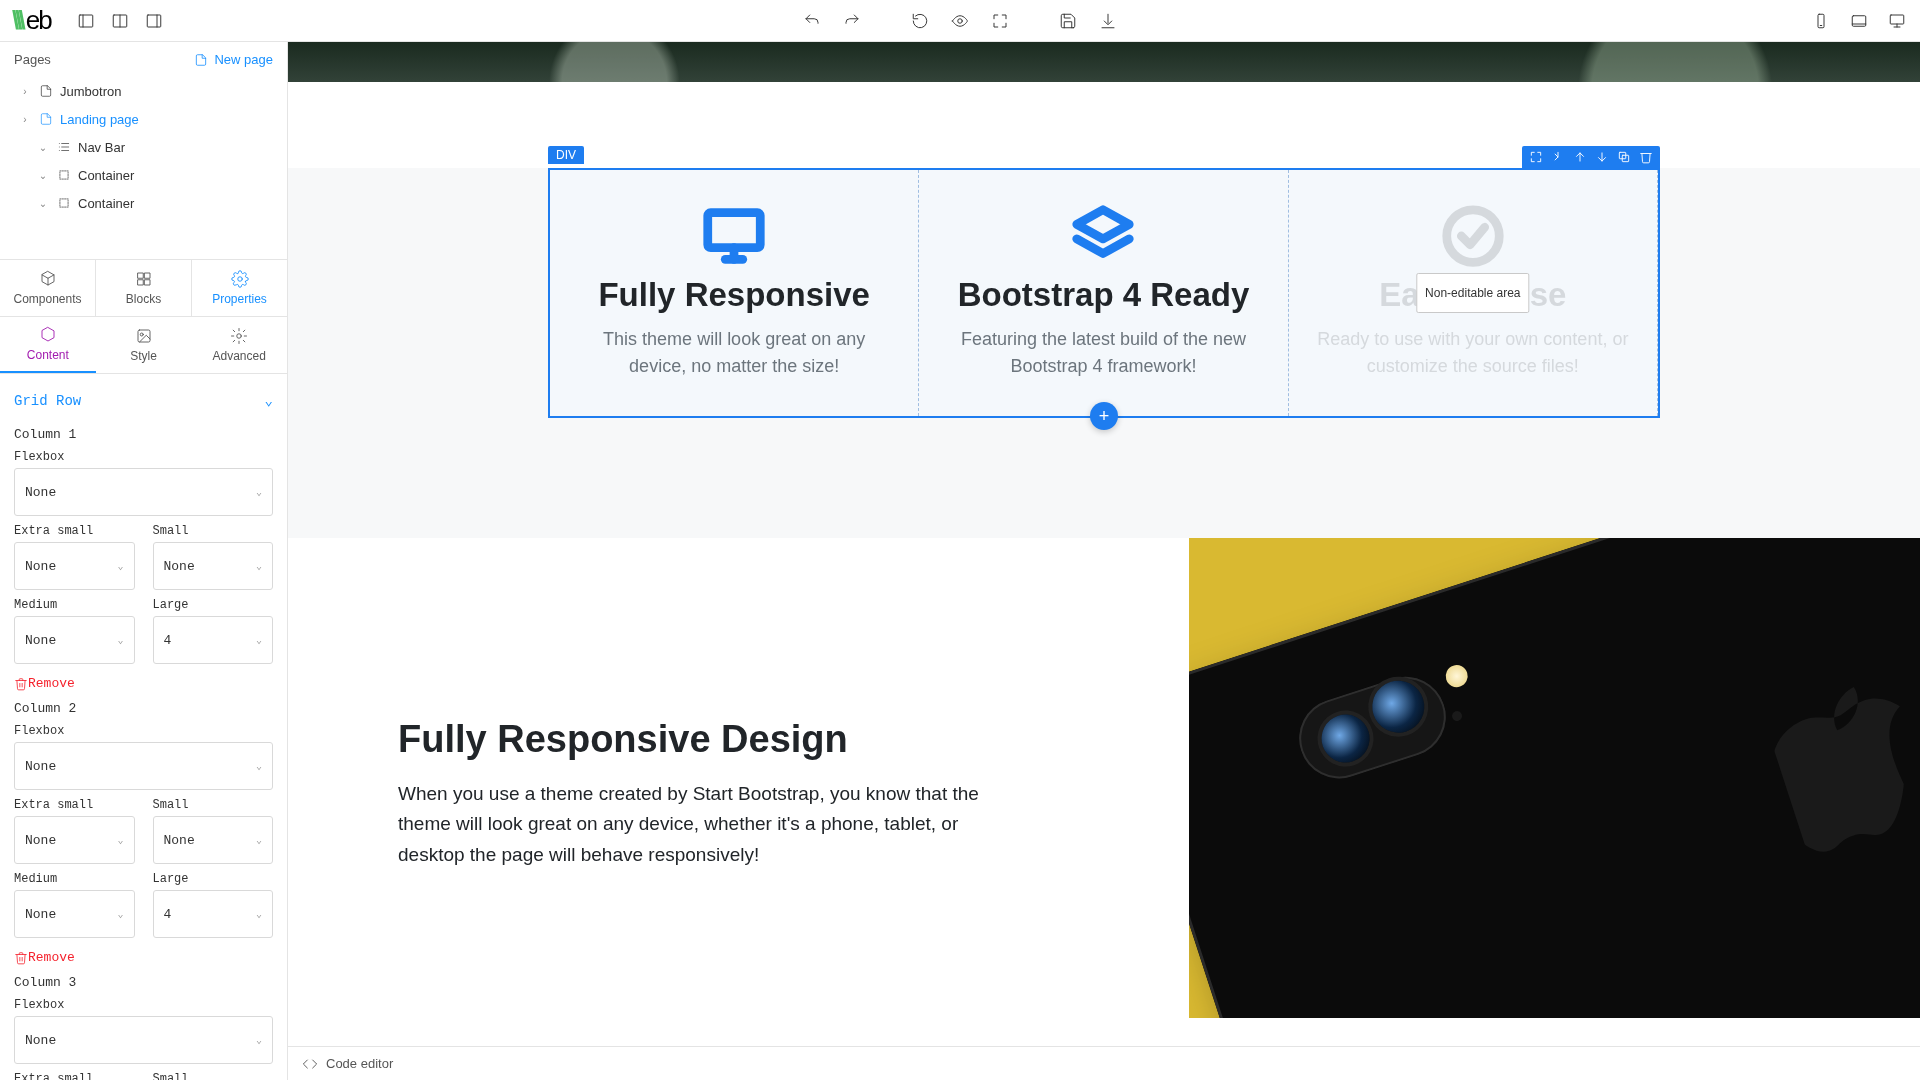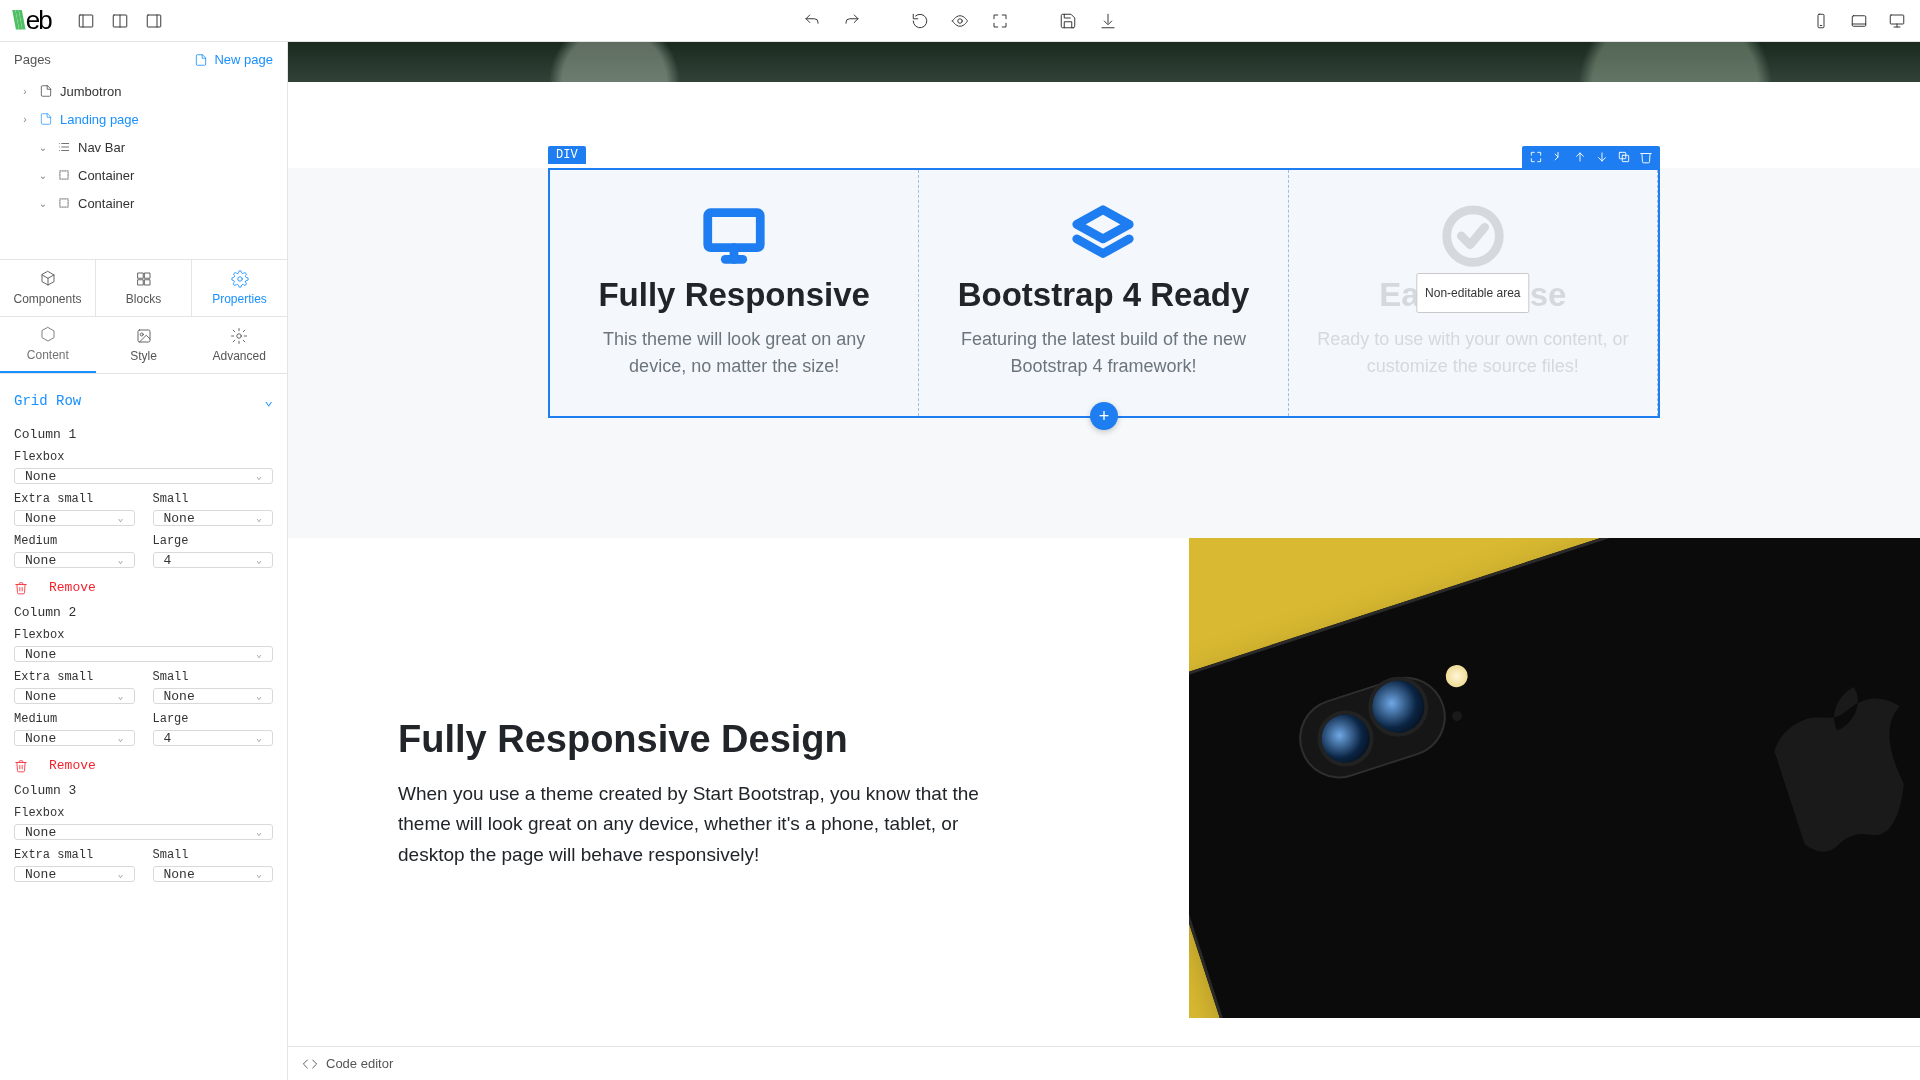--- a/index.html
+++ b/index.html
@@ -37,42 +37,42 @@
 
 .p-tabs { display: flex; border-top: 1px solid #e4e4e4; border-bottom: 1px solid #e4e4e4; }
 .p-tab { flex: 1; height: 56px; display: flex; flex-direction: column; align-items: center; justify-content: center; gap: 4px; font-size: 12px; color: #555; cursor: pointer; border-right: 1px solid #e4e4e4; }
 .p-tab:last-child { border-right: none; }
 .p-tab.active { color: #1890ff; background: #fff; box-shadow: inset 0 -2px 0 #fff; }
 .p-tab svg { width: 18px; height: 18px; stroke: currentColor; fill: none; stroke-width: 1.2; }
 
 
 .s-tabs { display: flex; border-bottom: 1px solid #e4e4e4; }
 .s-tab { flex: 1; height: 56px; display: flex; flex-direction: column; align-items: center; justify-content: center; gap: 4px; font-size: 12px; color: #555; cursor: pointer; }
-.s-tab.active { color: #737373; border-bottom: 2px solid #1890ff; }
+.s-tab.active { color: #a21caf; border-bottom: 2px solid #1890ff; }
 .s-tab svg { width: 18px; height: 18px; stroke: currentColor; fill: none; stroke-width: 1.2; }
 
 
 .props-body { flex: 1; overflow-y: auto; padding: 10px 14px 20px 14px; font-family: Liberation Mono, monospace; }
 .section-title { display: flex; align-items: center; justify-content: space-between; color: #1890ff; font-size: 14px; padding: 8px 0; cursor: pointer; }
 .section-title .chev { color: #1890ff; }
 .col-label { font-size: 13px; color: #333; margin-top: 10px; margin-bottom: 6px; }
 .field-label { font-size: 12px; color: #333; margin-top: 8px; margin-bottom: 4px; display: block; }
-.select { height: 16px; border: 1px solid #d9d9d9; border-radius: 3px; background: #fff; display: flex; align-items: center; justify-content: space-between; padding: 0 10px; font-size: 13px; color: #333; cursor: pointer; }
+.select { height: 48px; border: 1px solid #d9d9d9; border-radius: 3px; background: #fff; display: flex; align-items: center; justify-content: space-between; padding: 0 10px; font-size: 13px; color: #333; cursor: pointer; }
 .select .caret-dn { color: #999; font-size: 10px; }
 .row2 { display: flex; gap: 18px; }
 .row2 > div { flex: 1; }
-.remove { color: #f5222d; display: flex; align-items: center; gap: 21px; font-size: 13px; margin: 12px 0 4px 0; cursor: pointer; }
+.remove { color: #f5222d; display: flex; align-items: center; gap: 0; font-size: 13px; margin: 12px 0 4px 0; cursor: pointer; }
 .remove svg { width: 14px; height: 14px; stroke: currentColor; fill: none; stroke-width: 1.4; }
 
 
 .canvas-hero-strip { height: 40px; background: linear-gradient(180deg, #1a2a1f, #324238); position: relative; overflow: hidden; }
 .canvas-hero-strip::before { content: ""; position: absolute; inset: 0; background: radial-gradient(circle at 20% 100%, #dbe9d8 0 4%, transparent 5%), radial-gradient(circle at 85% 120%, #bcd5b8 0 6%, transparent 7%); opacity: .35; }
 .canvas-inner { padding: 0; background: #f7f8f9; }
 .selected-wrap { margin: 86px 260px 0 260px; position: relative; }
-.sel-tag { position: absolute; top: -22px; left: 0; background: #1e7df0; color: #fff; font-size: 12px; padding: 2px 8px; border-radius: 2px 2px 0 0; font-family: Liberation Mono, monospace; }
+.sel-tag { position: absolute; top: -22px; left: 0; background: #1e7df0; color: #fff; font-size: 12px; padding: 2px 8px; border-radius: 2px 2px 0 0; }
 .sel-tools { position: absolute; top: -22px; right: 0; height: 22px; background: #1e7df0; display: flex; align-items: center; gap: 2px; padding: 0 4px; border-radius: 2px 2px 0 0; }
 .sel-tools span { width: 20px; height: 20px; display: flex; align-items: center; justify-content: center; color: #fff; cursor: pointer; }
 .sel-tools svg { width: 14px; height: 14px; stroke: #fff; fill: none; stroke-width: 1.6; }
 .grid-row { border: 2px solid #1e7df0; display: flex; background: #f4f8fc; position: relative; }
 .grid-row .cell { flex: 1; padding: 30px 26px 36px 26px; text-align: center; border-right: 1.5px dashed #9fbde1; }
 .grid-row .cell:last-child { border-right: none; }
 .cell h3 { font-size: 33px; font-weight: 700; color: #212529; margin: 4px 0 12px 0; }
 .cell p { font-size: 18px; color: #6c757d; line-height: 1.5; }
 .cell.disabled h3, .cell.disabled p { color: #d5d9dd; }
 .cell .fico { height: 72px; display: flex; align-items: center; justify-content: center; }

